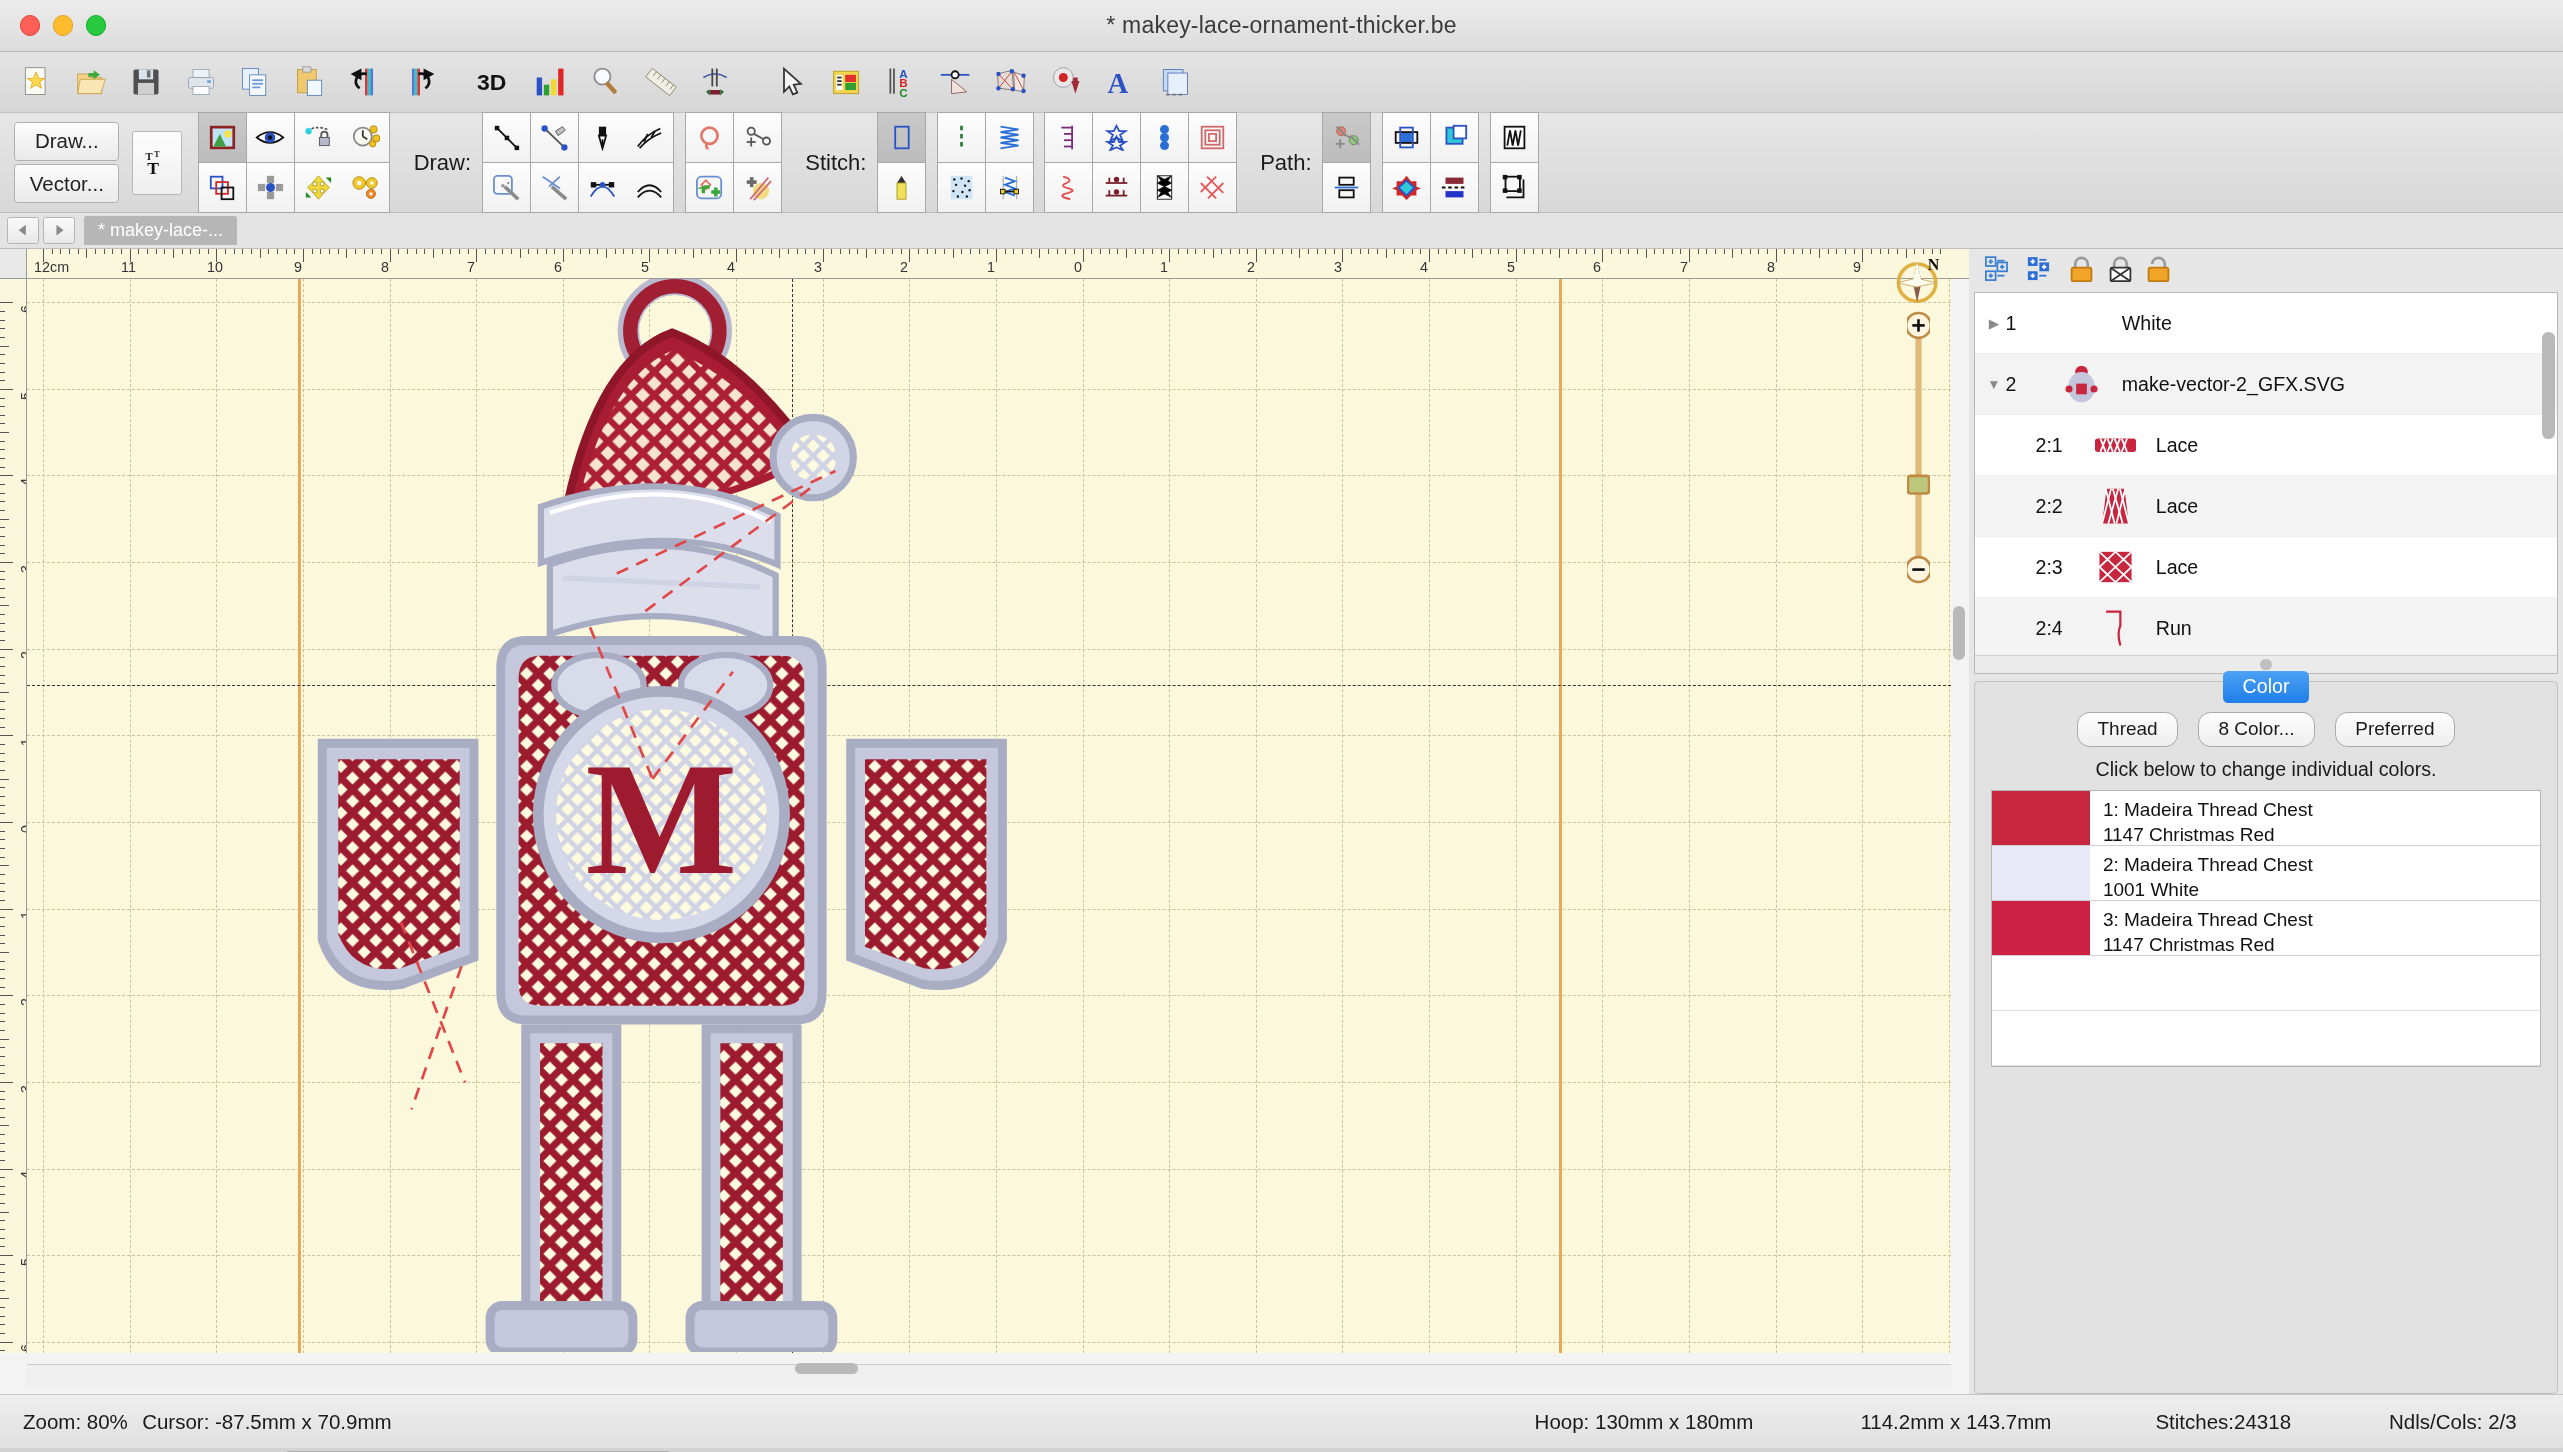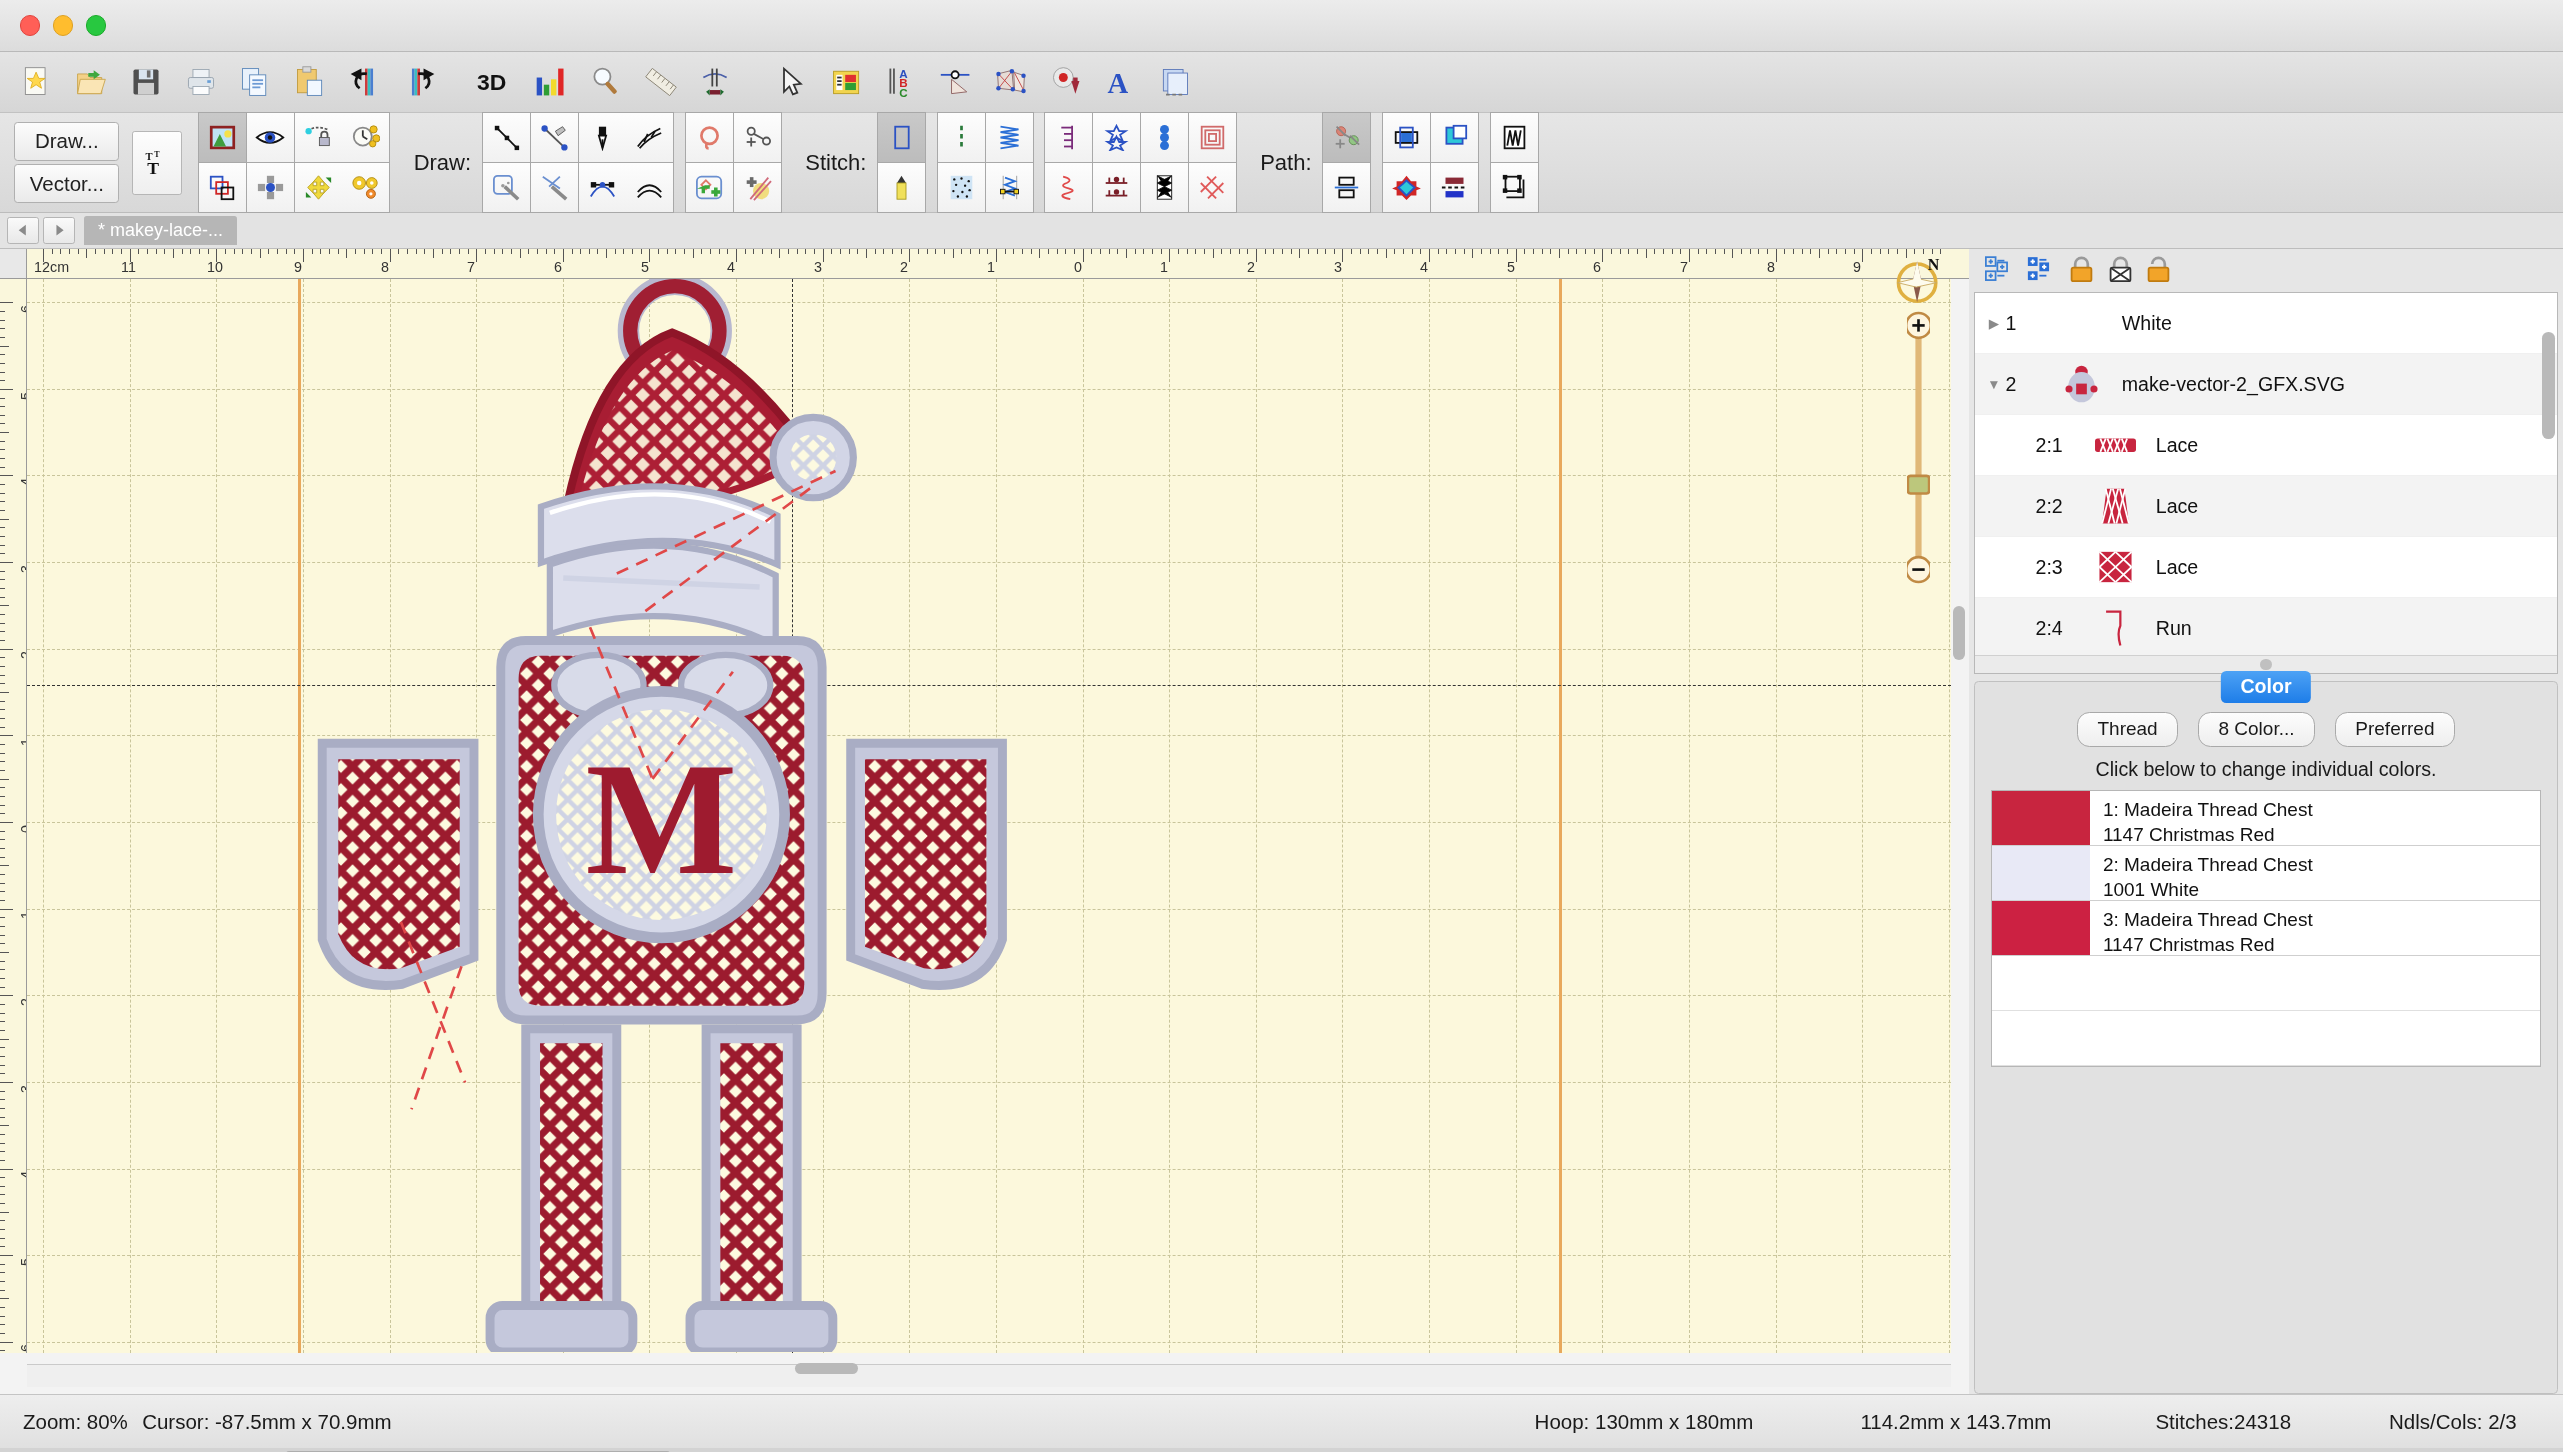--- a/index.html
+++ b/index.html
@@ -189,21 +189,21 @@
   .obj-hscroll-dot { width: 11.6px; height: 11.6px; border-radius: 50%; background: #c0c0c0; }
 
   .color-panel {
     margin: 7.1px 5.4px 0 5.4px; flex: 1;
     background: #e1e1e1; border: 0.9px solid #c0c0c0; border-radius: 4.5px;
     position: relative; padding-top: 30px;
   }
   .color-tab {
     position: absolute; top: -11.6px; left: 50%; transform: translateX(-50%);
     background: linear-gradient(#4da2f5, #1e7de8);
-    color: #fff; font-size: 19.6px; padding: 4.5px 19.6px; border-radius: 5.4px; font-weight: bold;
+    color: #fff; font-size: 19.6px; padding: 4.5px 19.6px; border-radius: 5.4px;
   }
   .color-btnrow { display: flex; justify-content: center; gap: 19.6px; margin-bottom: 10.7px; }
   .color-btnrow button {
     font-family: "Liberation Sans", sans-serif;
     font-size: 19px; color: #1a1a1a; padding: 5.4px 19.6px;
     background: linear-gradient(#fdfdfd, #eeeeee);
     border: 0.9px solid #a9a9a9; border-radius: 12.5px;
   }
   .color-hint { text-align: center; font-size: 19.6px; color: #1a1a1a; margin-bottom: 9px; }
   .color-list { margin: 0 16px; border: 0.9px solid #b6b6b6; background: #fff; }
@@ -229,20 +229,21 @@
 </style>
 </head>
 <body>
 
 <div class="titlebar">
   <div class="traffic">
     <div class="dot red"></div>
     <div class="dot yellow"></div>
     <div class="dot green"></div>
   </div>
+  <div class="title-text">* makey-lace-ornament-thicker.be</div>
 </div>
 
 <div class="toolbar1">
   <div class="tbtn">
     <svg width="34" height="34" viewBox="0 0 38 38">
         <rect x="6" y="3" width="22" height="30" fill="#fafaf4" stroke="#8a8a8a"></rect>
         <polygon points="18,8 21,15 28,15 22,19 24,26 18,22 12,26 14,19 8,15 15,15" fill="#ffd84d" stroke="#e0b020"></polygon>
       </svg>
   </div>
   <div class="tbtn">

